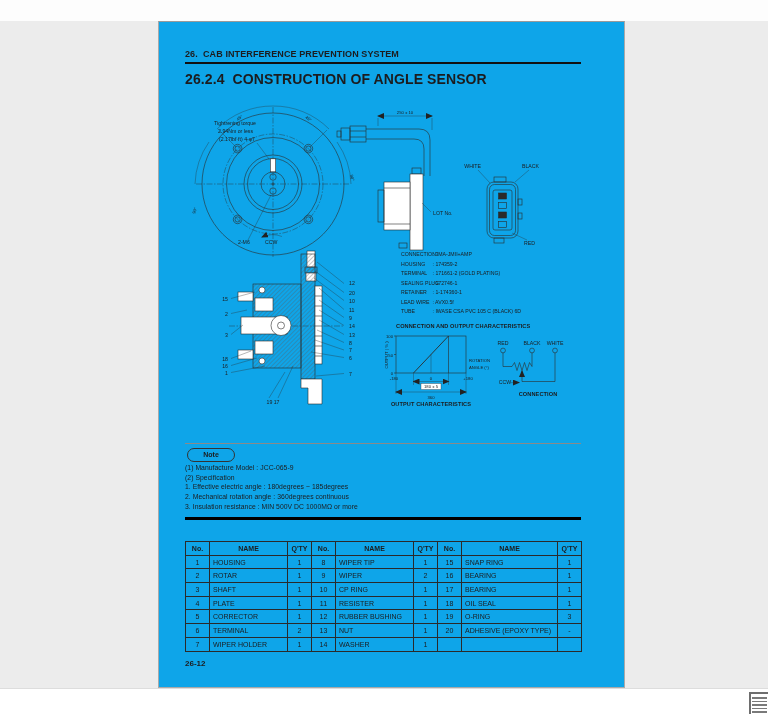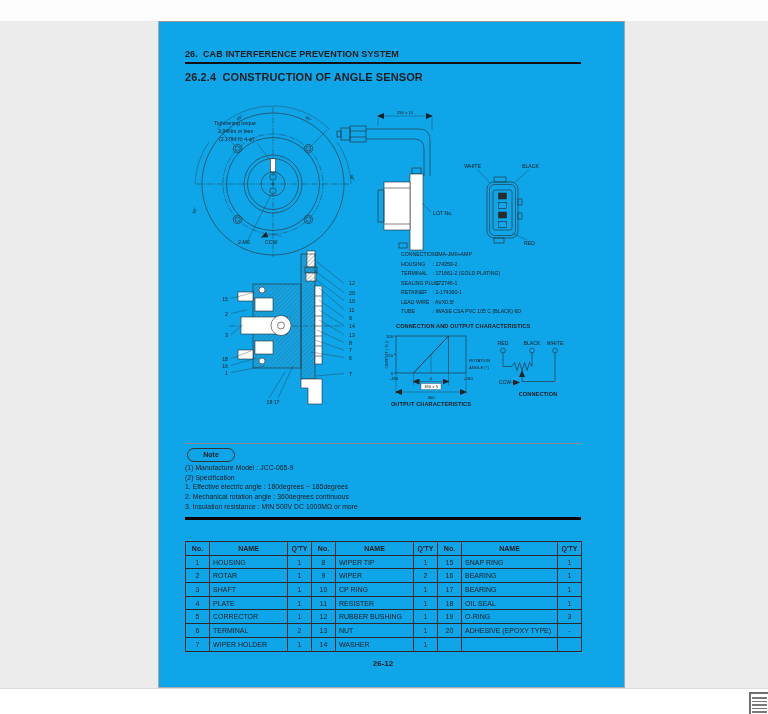--- a/index.html
+++ b/index.html
@@ -11,21 +11,21 @@
   .bottom-band{position:absolute;left:0;top:688px;width:768px;height:26px;background:#fff;
                border-top:1px solid #ddd;}
   .doc-icon{position:absolute;left:749px;top:692px;width:15px;height:17px;
             border:2px solid #6e6e6e;padding:2px 1px;background-clip:content-box;
             background-image:repeating-linear-gradient(to bottom,#7a7a7a 0 1.6px,transparent 1.6px 3.4px);}
   .page{position:absolute;left:158px;top:0;width:467px;height:667px;background:#0ea5e9;
         border:1px solid #a9a9a9;border-top:1px solid #9a9a9a;box-sizing:border-box;}
   .section-title{position:absolute;left:26px;top:27px;font-size:9px;font-weight:bold;
                  letter-spacing:.1px;white-space:pre;}
   .section-rule{position:absolute;left:26px;top:40px;width:396px;height:2px;background:#111;}
-  .subsection-title{position:absolute;left:26px;top:49px;font-size:11px;font-weight:bold;
+  .subsection-title{position:absolute;left:26px;top:49px;font-size:14px;font-weight:bold;
                     letter-spacing:.1px;white-space:pre;}
   .figure{position:absolute;left:22px;top:82px;width:420px;height:310px;}
   .figure *{stroke:#2b2b2b;stroke-width:.6;fill:none;}
   .figure text{fill:#1c1c1e;stroke:none;font-size:5.2px;font-family:"Liberation Sans",sans-serif;}
   .figure .cl{stroke-dasharray:6 1.5 1.5 1.5;stroke-width:.4;}
   .figure .thin{stroke-width:.35;}
   .figure .cap{font-size:5.6px;font-weight:600;letter-spacing:.1px;}
   .figure .tk{font-size:4.2px;}
   .fig-caption{position:absolute;left:26px;top:402px;width:396px;text-align:center;
                font-size:7.5px;font-weight:bold;}
@@ -35,21 +35,21 @@
   .note-lines{position:absolute;left:26px;top:441px;font-size:6.8px;line-height:9.7px;
               letter-spacing:.05px;white-space:pre;}
   .thick-rule{position:absolute;left:26px;top:495px;width:396px;height:3px;background:#000;}
   .parts-table{position:absolute;left:26px;top:519px;width:396px;border-collapse:collapse;
                table-layout:fixed;font-size:7px;}
   .parts-table th,.parts-table td{border:1px solid #2a2a2a;height:12.7px;line-height:1;
                padding:0;overflow:hidden;white-space:nowrap;}
   .parts-table th{font-weight:bold;text-align:center;}
   .parts-table td{text-align:left;padding-left:3px;}
   .parts-table td:nth-child(3n+1),.parts-table td:nth-child(3n){text-align:center;padding-left:0;}
-  .page-number{position:absolute;left:26px;top:637px;width:396px;text-align:center;
+  .page-number{position:absolute;left:26px;top:637px;width:396px;
                font-size:8px;font-weight:bold;}
 </style>
 </head>
 <body>
 
 <div class="top-band"></div>
 
 <div class="canvas-area">
   <div class="page">
 

